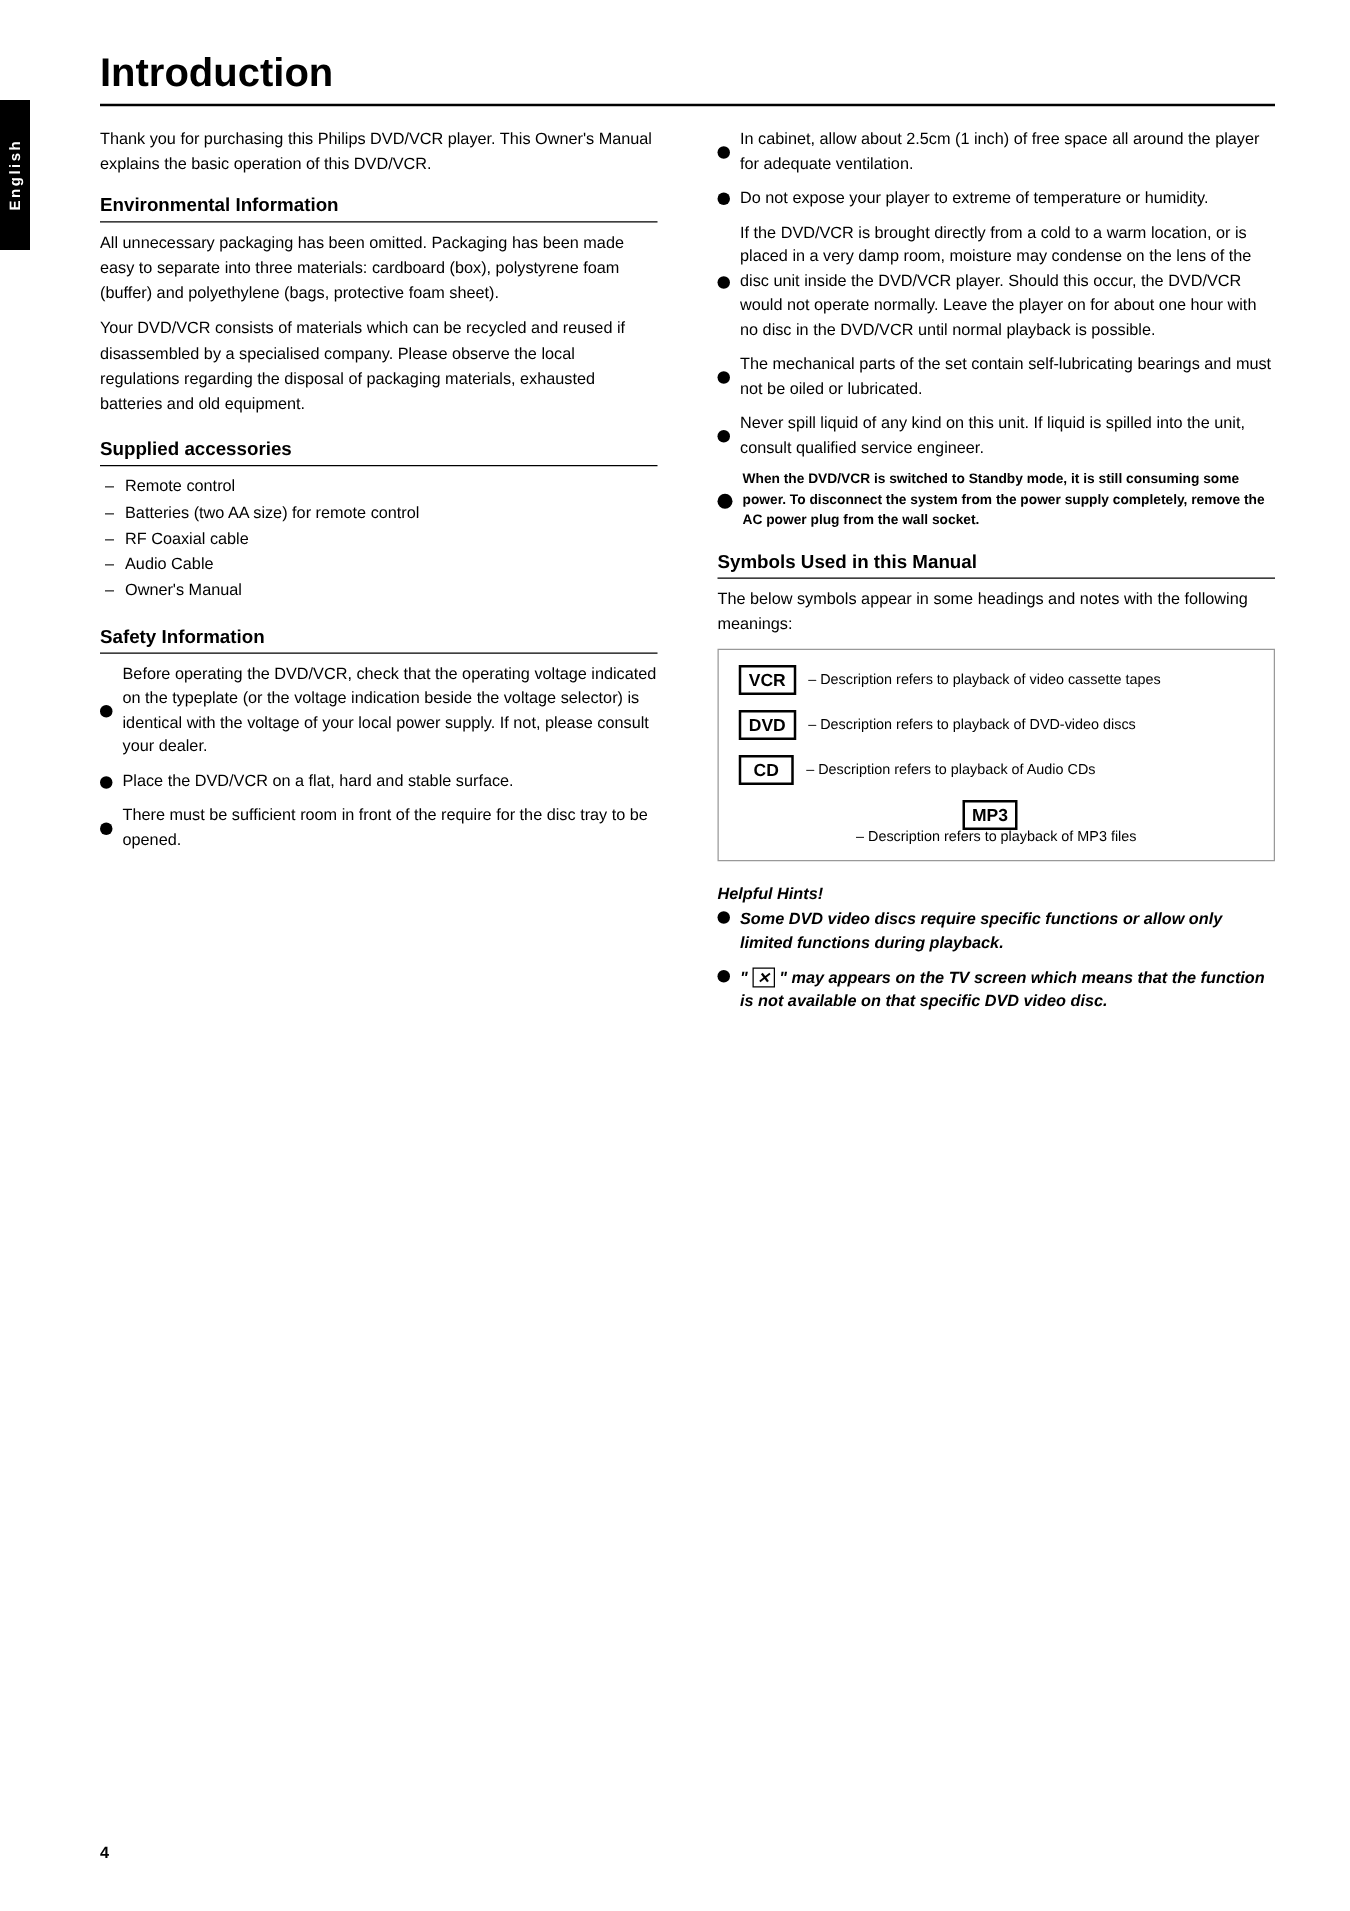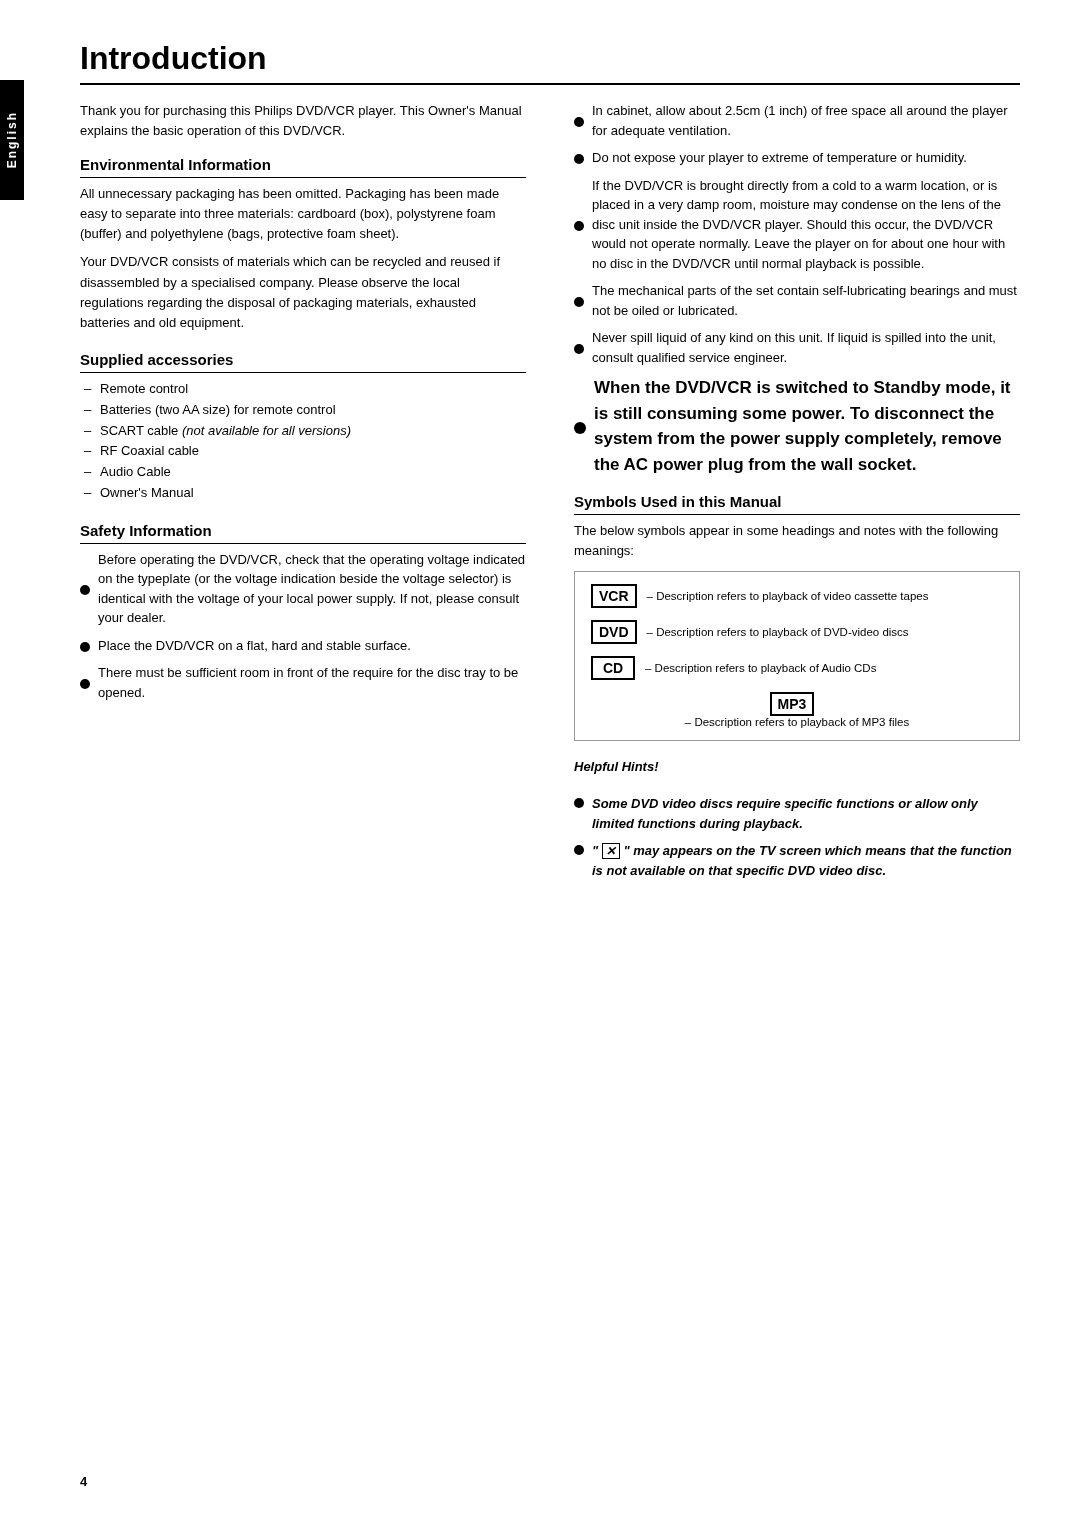--- a/index.html
+++ b/index.html
@@ -159,21 +159,21 @@
 
     .dash-list li::before {
       content: "–";
       position: absolute;
       left: 0;
     }
 
     
     .bold-bullet-text {
       font-weight: bold;
-      font-size: 17px;
+      font-size: 11px;
       line-height: 1.5;
     }
 
     
     .symbols-box {
       border: 1px solid #999;
       padding: 12px 16px;
       margin-top: 10px;
       margin-bottom: 16px;
     }
@@ -209,21 +209,21 @@
 
     
     .helpful-hints {
       margin-top: 16px;
     }
 
     .helpful-hints-title {
       font-style: italic;
       font-weight: bold;
       font-size: 13px;
-      margin-bottom: 20px;
+      margin-bottom: 3px;
     }
 
     .italic-bold-list {
       list-style: none;
       padding: 0;
       margin: 0;
     }
 
     .italic-bold-list li {
       display: flex;
@@ -273,21 +273,20 @@
           <p style="margin-bottom:8px;">All unnecessary packaging has been omitted. Packaging has been made easy to separate into three materials: cardboard (box), polystyrene foam (buffer) and polyethylene (bags, protective foam sheet).</p>
           <p>Your DVD/VCR consists of materials which can be recycled and reused if disassembled by a specialised company. Please observe the local regulations regarding the disposal of packaging materials, exhausted batteries and old equipment.</p>
         </div>
       </div>
 
       <div class="section-block">
         <div class="section-heading">Supplied accessories</div>
         <ul class="dash-list">
           <li>Remote control</li>
           <li>Batteries (two AA size) for remote control</li>
-          <li>SCART cable <em>(not available for all versions)</em></li>
           <li>RF Coaxial cable</li>
           <li>Audio Cable</li>
           <li>Owner's Manual</li>
         </ul>
       </div>
 
       <div class="section-block">
         <div class="section-heading">Safety Information</div>
         <ul class="bullet-list">
           <li>

